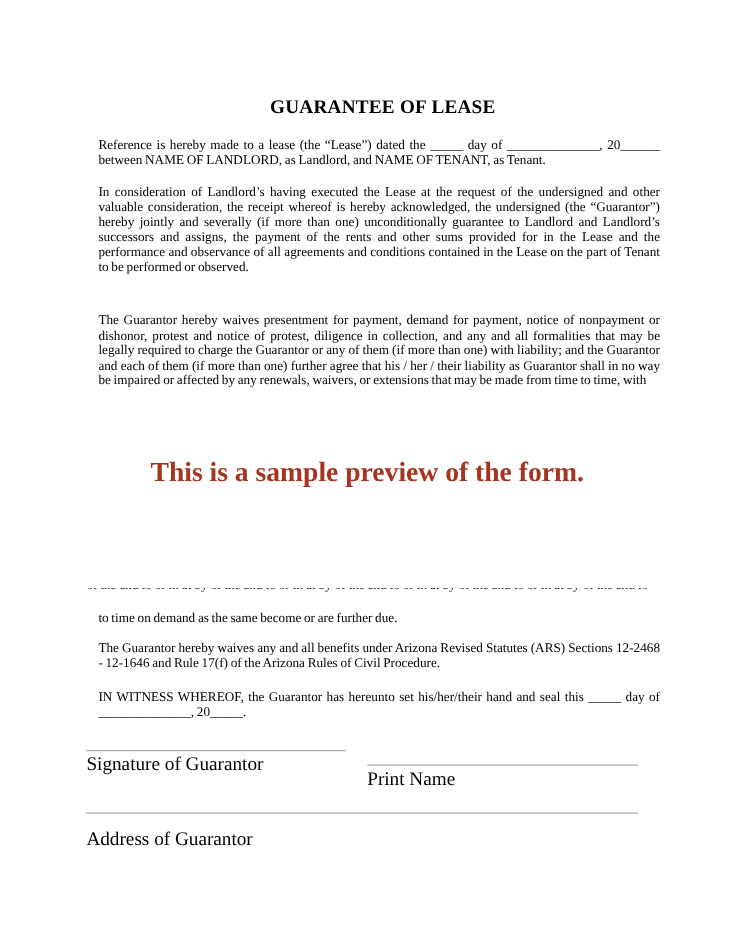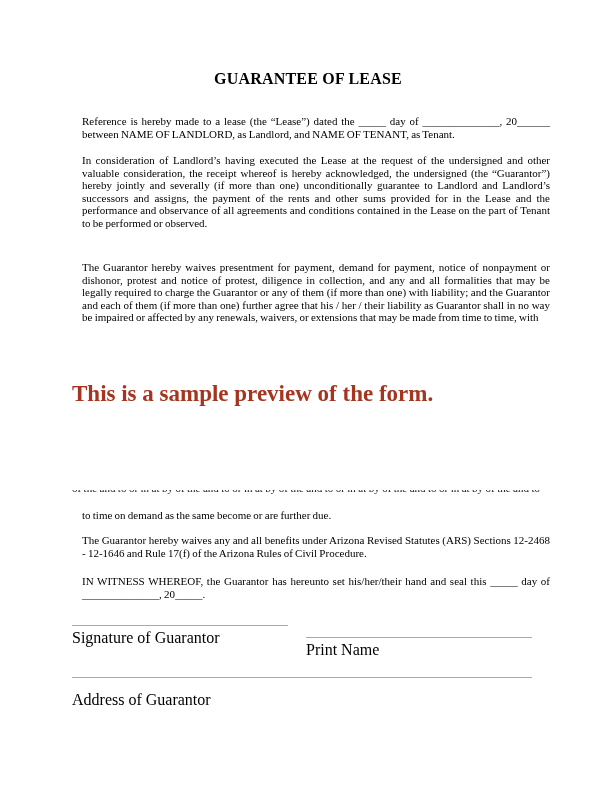--- a/index.html
+++ b/index.html
@@ -9,21 +9,21 @@
       height: 792px;
       margin: 0 auto;
       background: #ffffff;
       font-family: "Liberation Serif", serif;
       color: #000000;
       overflow: hidden;
     }
     .doc-title {
       position: absolute;
       top: 69px; left: 72px; width: 468px;
-      margin: 2px;
+      margin: 13px;
       text-align: center;
       font-size: 16px;
       line-height: 16px;
       font-weight: 700;
       letter-spacing: 0.2px;
     }
     .para {
       position: absolute;
       left: 72px; width: 468px;
       margin: 10px;
@@ -31,20 +31,21 @@
       line-height: 12.5px;
       text-align: justify;
       word-spacing: -0.5px;
     }
     .p-reference     { top: 105px; }
     .p-consideration { top: 144px; }
     .p-waiver        { top: 251px; }
     .preview-notice {
       position: absolute;
       top: 382px; left: 72px; width: 468px;
+      text-align: center;
       font-size: 23px;
       line-height: 23px;
       font-weight: 700;
       color: #a53520;
     }
     .clip-strip {
       position: absolute;
       top: 490px; left: 72px; width: 468px; height: 5px;
       overflow: hidden;
     }

